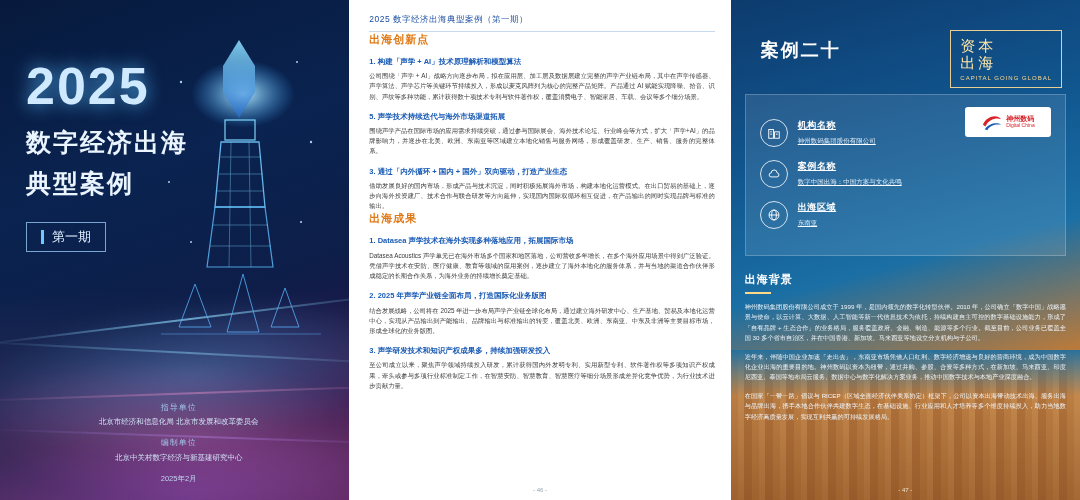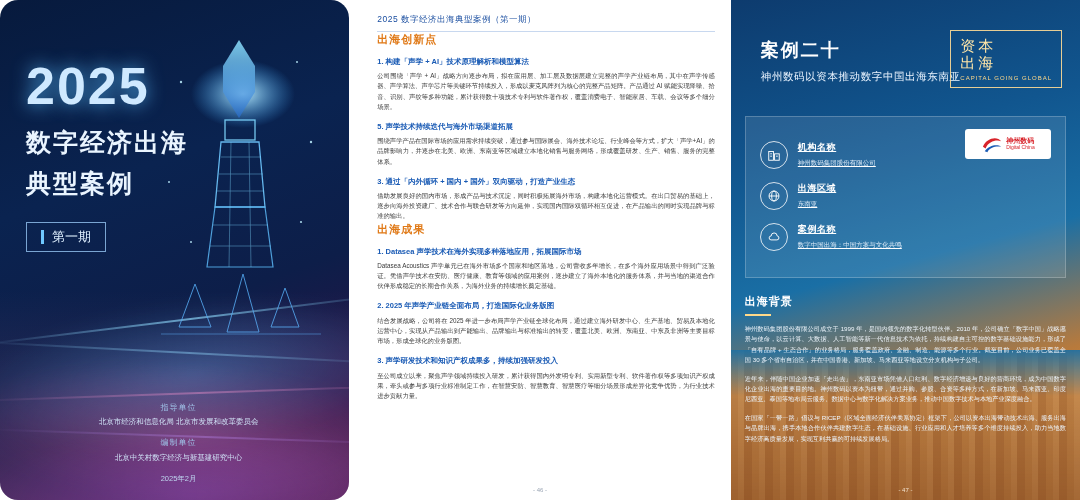--- a/index.html
+++ b/index.html
@@ -10,21 +10,20 @@
   }
   .page{
     position:relative;width:1080px;height:500px;display:flex;
   }
 
   
   .cover{
     position:relative;width:360px;height:500px;overflow:hidden;
     background:linear-gradient(160deg,#071a3d 0%,#0a2350 35%,#0d1e49 60%,#2a1348 85%,#3b1145 100%);
     color:#fff;
-    border-radius:18px;
   }
   .cover .glowline{
     position:absolute;left:-10%;width:130%;height:150px;
     background:radial-gradient(ellipse at 50% 50%, rgba(90,190,255,.35), rgba(10,30,80,0) 70%);
     filter:blur(6px);
   }
   .cover .l1{top:300px;transform:rotate(-6deg);}
   .cover .l2{top:360px;transform:rotate(4deg);
     background:radial-gradient(ellipse at 50% 50%, rgba(255,120,180,.28), rgba(10,30,80,0) 70%);}
   .cover .l3{top:420px;transform:rotate(-3deg);
@@ -56,21 +55,21 @@
   .cover-foot{
     position:absolute;left:8px;right:0;bottom:14px;z-index:6;text-align:center;
     color:#cfe0f5;font-size:7.5px;line-height:1.9;
   }
   .cover-foot .lab{color:#9fc2e8;font-size:8px;letter-spacing:1px;}
   .cover-foot .date{margin-top:7px;color:#bed4ee;font-size:7.5px;}
 
   
   .textpage{
     position:relative;width:392px;height:500px;background:#ffffff;
-    padding:14px 16px 0 28px;box-sizing:border-box;border-radius:24px;
+    padding:14px 16px 0 20px;box-sizing:border-box;border-radius:24px;
   }
   .tp-head{
     font-size:8.5px;color:#1a4ea0;border-bottom:1px solid #c8d8ef;padding-bottom:5px;letter-spacing:.5px;
   }
   .sec-title{
     font-size:11px;font-weight:bold;color:#e07a18;letter-spacing:1px;
   }
   .sub-title{
     margin-top:9px;font-size:7.5px;font-weight:bold;color:#1a5bb5;line-height:1.5;
   }
@@ -234,21 +233,20 @@
     <div class="para">至公司成立以来，聚焦声学领域持续投入研发，累计获得国内外发明专利、实用新型专利、软件著作权等多项知识产权成果，牵头或参与多项行业标准制定工作，在智慧安防、智慧教育、智慧医疗等细分场景形成差异化竞争优势，为行业技术进步贡献力量。</div>
 
     <div class="tp-foot">- 46 -</div>
   </section>
 
   <section class="casepage">
     <div class="photo"></div>
 
     <div class="cp-head">
       <div class="cp-case">案例二十</div>
-      <div class="cp-sub">神州数码以资本推动数字中国出海东南亚</div>
     </div>
 
     <div class="cp-badge">
       <div class="b1">资本</div>
       <div class="b1">出海</div>
       <div class="b2">CAPITAL GOING GLOBAL</div>
     </div>
 
     <div class="cp-card">
 
@@ -275,40 +273,40 @@
         </div>
         <div>
           <div class="info-k">机构名称</div>
           <div class="info-v">神州数码集团股份有限公司</div>
         </div>
       </div>
 
       <div class="info-row">
         <div class="ico">
           <svg viewBox="0 0 24 24" fill="none" stroke="#ffffff" stroke-width="1.6">
+            <path d="M7 17h10a3.5 3.5 0 0 0 .3-6.98A5 5 0 0 0 7.2 10.2 3.4 3.4 0 0 0 7 17z"></path>
+          </svg>
+        </div>
+        <div>
+          <div class="info-k">案例名称</div>
+          <div class="info-v">数字中国出海：中国方案与文化共鸣</div>
+        </div>
+      </div>
+
+      <div class="info-row">
+        <div class="ico">
+          <svg viewBox="0 0 24 24" fill="none" stroke="#ffffff" stroke-width="1.6">
             <circle cx="12" cy="12" r="8.5"></circle>
               <ellipse cx="12" cy="12" rx="4" ry="8.5"></ellipse>
             <line x1="3.6" y1="12" x2="20.4" y2="12"></line>
           </svg>
         </div>
         <div>
           <div class="info-k">出海区域</div>
           <div class="info-v">东南亚</div>
-        </div>
-      </div>
-
-      <div class="info-row">
-        <div class="ico">
-          <svg viewBox="0 0 24 24" fill="none" stroke="#ffffff" stroke-width="1.6">
-            <path d="M7 17h10a3.5 3.5 0 0 0 .3-6.98A5 5 0 0 0 7.2 10.2 3.4 3.4 0 0 0 7 17z"></path>
-          </svg>
-        </div>
-        <div>
-          <div class="info-k">案例名称</div>
-          <div class="info-v">数字中国出海：中国方案与文化共鸣</div>
         </div>
       </div>
     </div>
 
     <div class="cp-sec">
       <div class="cp-sec-title">出海背景</div>
       <div class="cp-para">神州数码集团股份有限公司成立于 1999 年，是国内领先的数字化转型伙伴。2010 年，公司确立「数字中国」战略愿景与使命，以云计算、大数据、人工智能等新一代信息技术为依托，持续构建自主可控的数字基础设施能力，形成了「自有品牌 + 生态合作」的业务格局，服务覆盖政府、金融、制造、能源等多个行业。截至目前，公司业务已覆盖全国 30 多个省市自治区，并在中国香港、新加坡、马来西亚等地设立分支机构与子公司。</div>
       <div class="cp-para">近年来，伴随中国企业加速「走出去」，东南亚市场凭借人口红利、数字经济增速与良好的营商环境，成为中国数字化企业出海的重要目的地。神州数码以资本为纽带，通过并购、参股、合资等多种方式，在新加坡、马来西亚、印度尼西亚、泰国等地布局云服务、数据中心与数字化解决方案业务，推动中国数字技术与本地产业深度融合。</div>
       <div class="cp-para">在国家「一带一路」倡议与 RICEP（区域全面经济伙伴关系协定）框架下，公司以资本出海带动技术出海、服务出海与品牌出海，携手本地合作伙伴共建数字生态，在基础设施、行业应用和人才培养等多个维度持续投入，助力当地数字经济高质量发展，实现互利共赢的可持续发展格局。</div>
     </div>

